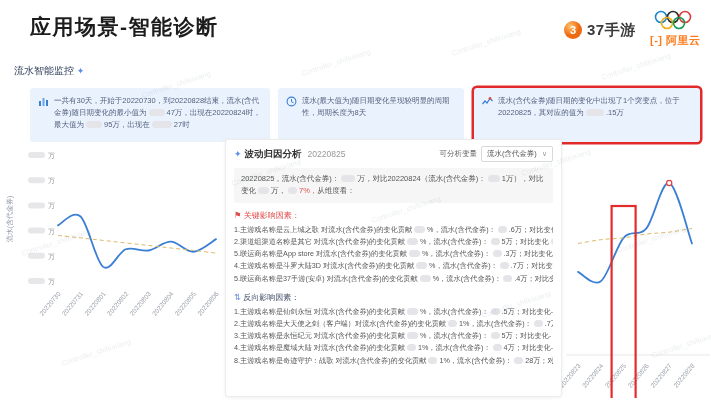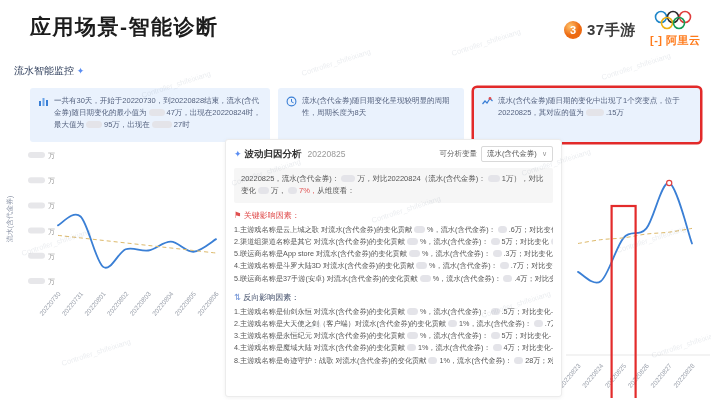--- a/index.html
+++ b/index.html
@@ -101,21 +101,21 @@
         <rect x="4.5" y="2" width="2" height="8" fill="#6aa3e8"></rect>
         <rect x="8" y="4" width="2" height="6" fill="#3a7fd5"></rect>
     </svg>
     <span><span>一共有30天，开始于20220730，到20220828结束，流水(含代金券)随日期变化的最小值为</span><span class="blur" style="width: 16px;"></span><span>47万，出现在20220824时，最大值为</span><span class="blur" style="width: 16px;"></span><span>95万，出现在</span><span class="blur" style="width: 20px;"></span><span>27时</span></span>
   </div>
   <div class="card" style="left:278px;width:186px;">
     <svg class="cicon" viewBox="0 0 11 11">
       <circle cx="5.5" cy="5.5" r="4.4" fill="none" stroke="#3a7fd5" stroke-width="1.1"></circle>
       <path d="M5.5 3 L5.5 5.8 L7.6 6.8" fill="none" stroke="#3a7fd5" stroke-width="1"></path>
     </svg>
-    <span><span>流水(含代金券)随日期变化呈现较明显的周期性，周期长度为8天</span></span>
+    <span><span>流水(最大值为)随日期变化呈现较明显的周期性，周期长度为8天</span></span>
   </div>
   <div class="card hl" style="left:474px;width:226px;">
     <svg class="cicon" viewBox="0 0 11 11">
       <path d="M0.5 8 L3 5 L5 7 L8 2.5 L10.5 5" fill="none" stroke="#3a7fd5" stroke-width="1.2"></path>
       <circle cx="8" cy="2.5" r="1.4" fill="#e04f4f"></circle>
     </svg>
     <span><span>流水(含代金券)随日期的变化中出现了1个突变点，位于20220825，其对应的值为</span><span class="blur" style="width: 18px;"></span><span>.15万</span></span>
   </div>
 
   <div class="chartbox" style="left:0;top:144px;width:224px;height:186px;"><svg width="224" height="186" viewBox="0 0 224 186">

